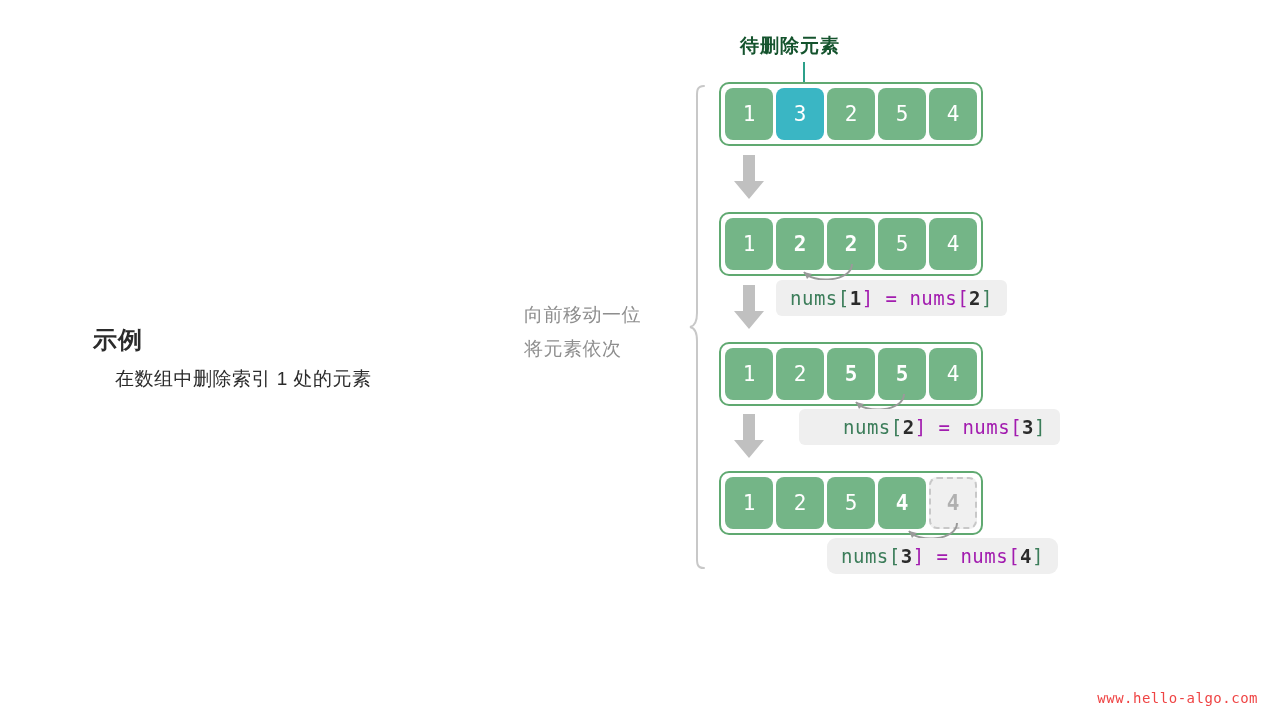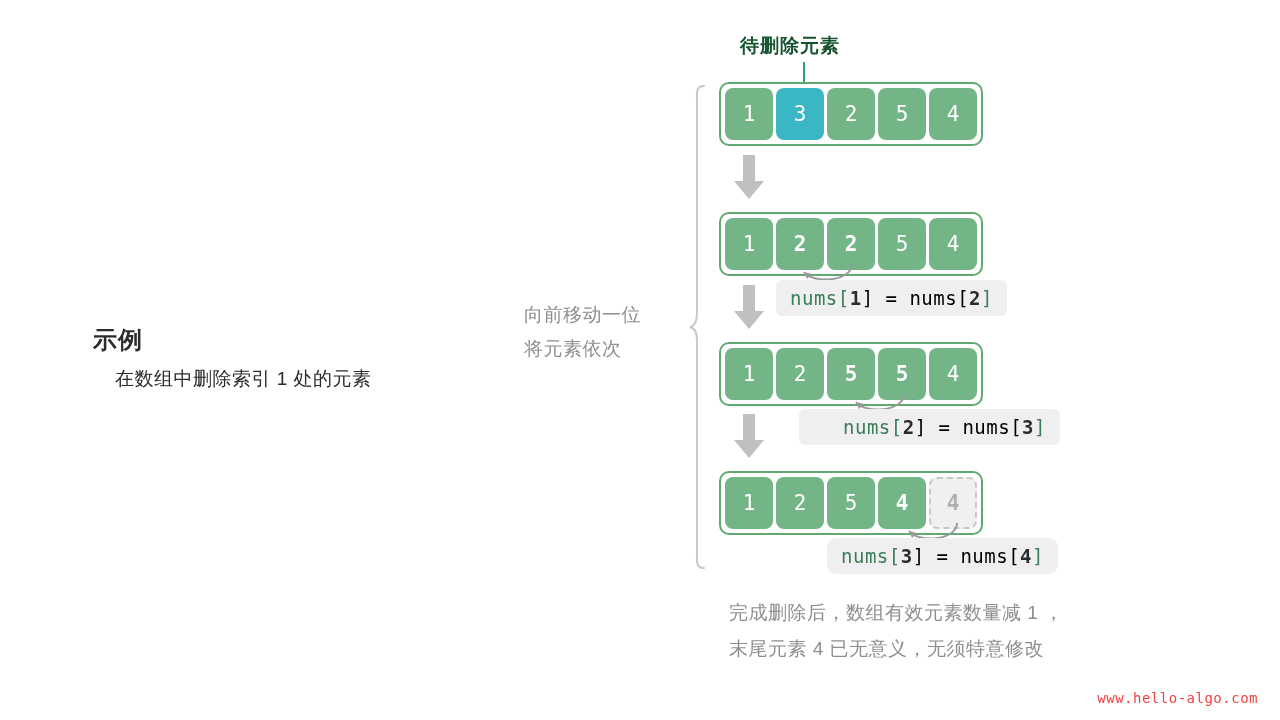--- a/index.html
+++ b/index.html
@@ -128,21 +128,21 @@
     font-size: 19px;
     color: #3c7d5a;
     white-space: nowrap;
     letter-spacing: 0.5px;
   }
   .code-label b {
     color: #2b2b2b;
     font-weight: bold;
   }
   .code-label .eq {
-    color: #000000;
+    color: #a21caf;
   }
   
   .curve {
     position: absolute;
   }
   
   .bottom-note {
     position: absolute;
     left: 729px;
     top: 595px;
@@ -245,19 +245,15 @@
 
   <svg class="curve" style="left:895px; top:521px; width:80px; height:30px;" viewBox="0 0 80 30">
     <path d="M62 2 C62 20 22 22 14 10" stroke="#9a9a9a" stroke-width="2" fill="none"></path>
     <path d="M14 10 L22 12 L17 17 Z" fill="#9a9a9a"></path>
   </svg>
 
   <div class="code-label" style="left:827px; top:538px;border-radius:9px;">
     <span>nums[</span><b>3</b><span class="eq">] = nums[</span><b>4</b><span>]</span>
   </div>
 
-  <div class="bottom-note">
-    <div>完成删除后，数组有效元素数量减 1 ，</div>
-    <div>末尾元素 4 已无意义，无须特意修改</div>
-  </div>
 
   <div class="watermark">www.hello-algo.com</div>
 </div>
 
 </body></html>

